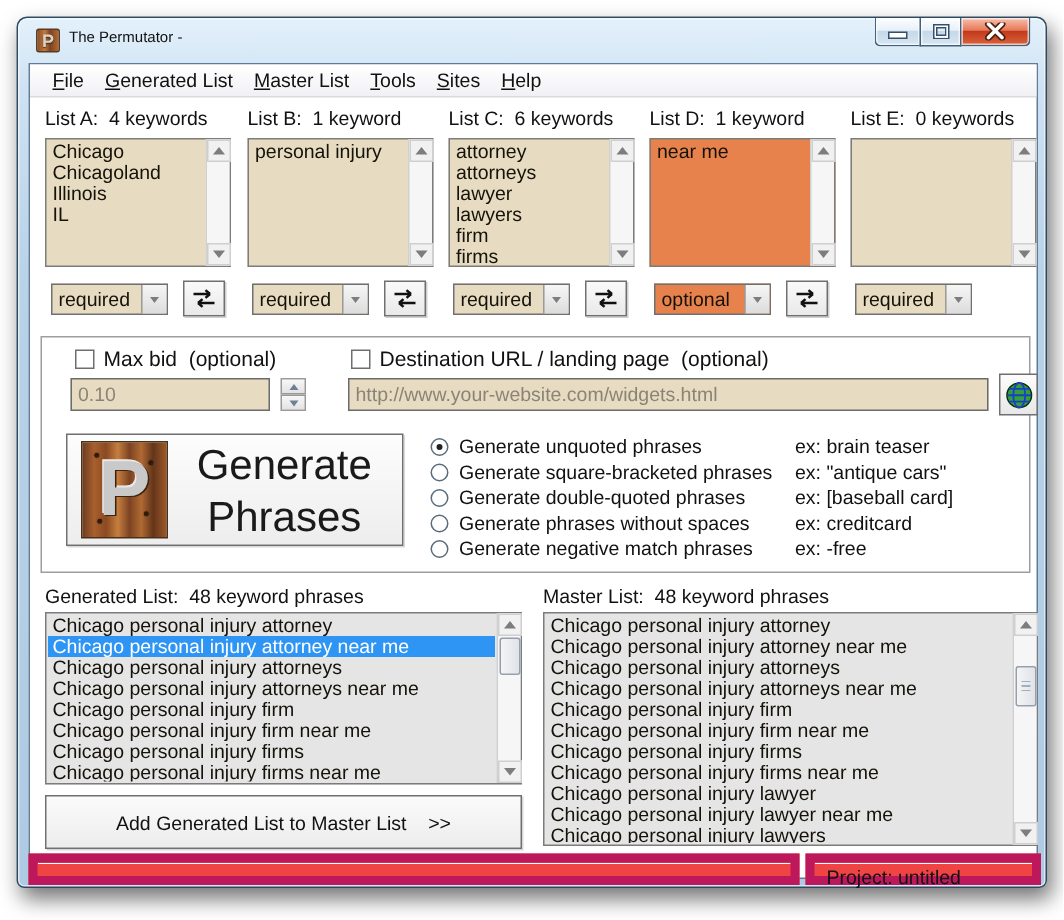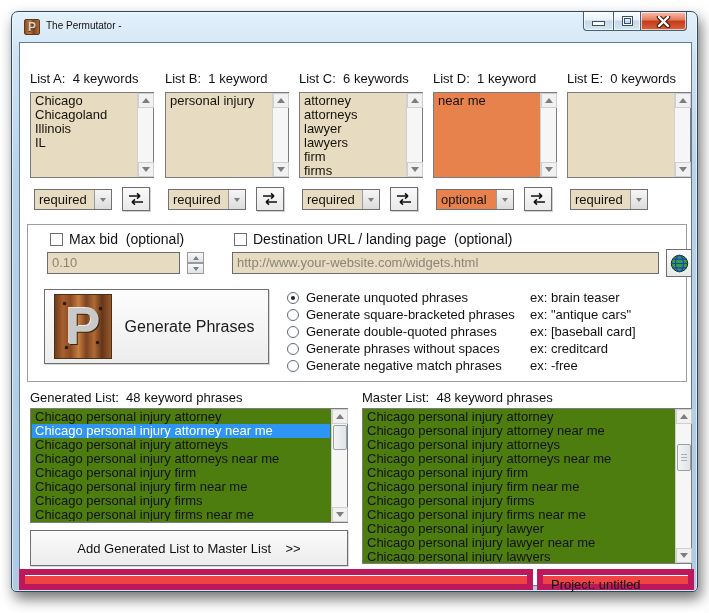--- a/index.html
+++ b/index.html
@@ -117,32 +117,32 @@
   }
   .p-logo .letter {
     position:absolute; left:0; top:0; width:100%; height:100%;
     font-size:52px; font-weight:bold; line-height:62px; text-align:center;
     color:#c9c9c9; text-shadow:1px 1px 0 #3a2410, -1px -1px 0 #e8e8e8;
   }
   .p-logo .screw { position:absolute; width:3px; height:3px; border-radius:50%; background:#2e1d0c; box-shadow:0 0 1px #000; }
   .gen-label {
     position:absolute; left:70px; top:0; right:4px; height:100%;
     display:flex; align-items:center; justify-content:center; text-align:center;
-    font-size:16px; color:#1a1a1a; line-height:1.25;
+    font-size:28px; color:#1a1a1a; line-height:1.25;
   }
 
   .radio-col { position:absolute; left:267px; top:246px; }
   .radio-row { display:flex; align-items:center; height:17px; font-size:13px; color:#111; }
   .radio { width:12px; height:12px; border:1px solid #5a6b7c; border-radius:50%; background:#fff; margin-right:7px; position:relative; flex:0 0 auto; }
   .radio-row.selected .radio::after { content:""; position:absolute; left:3px; top:3px; width:4px; height:4px; border-radius:50%; background:#222; }
   .ex-col { position:absolute; left:510px; top:246px; font-size:13px; color:#111; }
   .ex-col > div { height:17px; line-height:17px; white-space:pre; }
 
   
-  .result-box { position:absolute; top:365px; border:1px solid #7c7c7c; background:#4d7c0f; }
+  .result-box { position:absolute; top:365px; border:1px solid #7c7c7c; background:#e5e5e5; }
   .result-box .items { position:absolute; left:1px; top:1px; right:17px; bottom:1px; overflow:hidden;
     font-size:13px; line-height:14px; color:#15120a; }
   .result-box .items > div { white-space:nowrap; padding-left:3px; }
   .result-box .items > div.selected { background:#2e95f4; color:#fff; }
 
   .add-btn {
     position:absolute; left:10px; top:487px; width:318px; height:36px;
     border:1px solid #6f6f6f; background:linear-gradient(180deg,#fbfbfb,#ececec);
     box-shadow:1px 1px 0 #d8d8d8;
     font-size:13px; color:#111; display:flex; align-items:center; justify-content:center; white-space:pre;
@@ -174,20 +174,29 @@
                 <path d="M3 1 L12 10 M12 1 L3 10" stroke="#50200e" stroke-width="4.6" stroke-linecap="round"></path>
                 <path d="M3 1 L12 10 M12 1 L3 10" stroke="#ffffff" stroke-width="2.4" stroke-linecap="round"></path>
               </svg>
           </span>
         </div>
       </div>
     </div>
 
     <div class="client">
 
+      <div class="menubar">
+
+      <span class="menu-item">File</span>
+          <span class="menu-item">Generated List</span>
+          <span class="menu-item">Master List</span>
+          <span class="menu-item">Tools</span>
+          <span class="menu-item">Sites</span>
+          <span class="menu-item">Help</span>
+        </div>
 
       <div class="list-label" style="left:10px; top:28px;">List A:  4 keywords</div>
       <div class="list-label" style="left:145px; top:28px;">List B:  1 keyword</div>
       <div class="list-label" style="left:279px; top:28px;">List C:  6 keywords</div>
       <div class="list-label" style="left:413px; top:28px;">List D:  1 keyword</div>
       <div class="list-label" style="left:547px; top:28px;">List E:  0 keywords</div>
 
       <div class="listbox" style="left:10px;">
         <div class="items">
             <div>Chicago</div>

